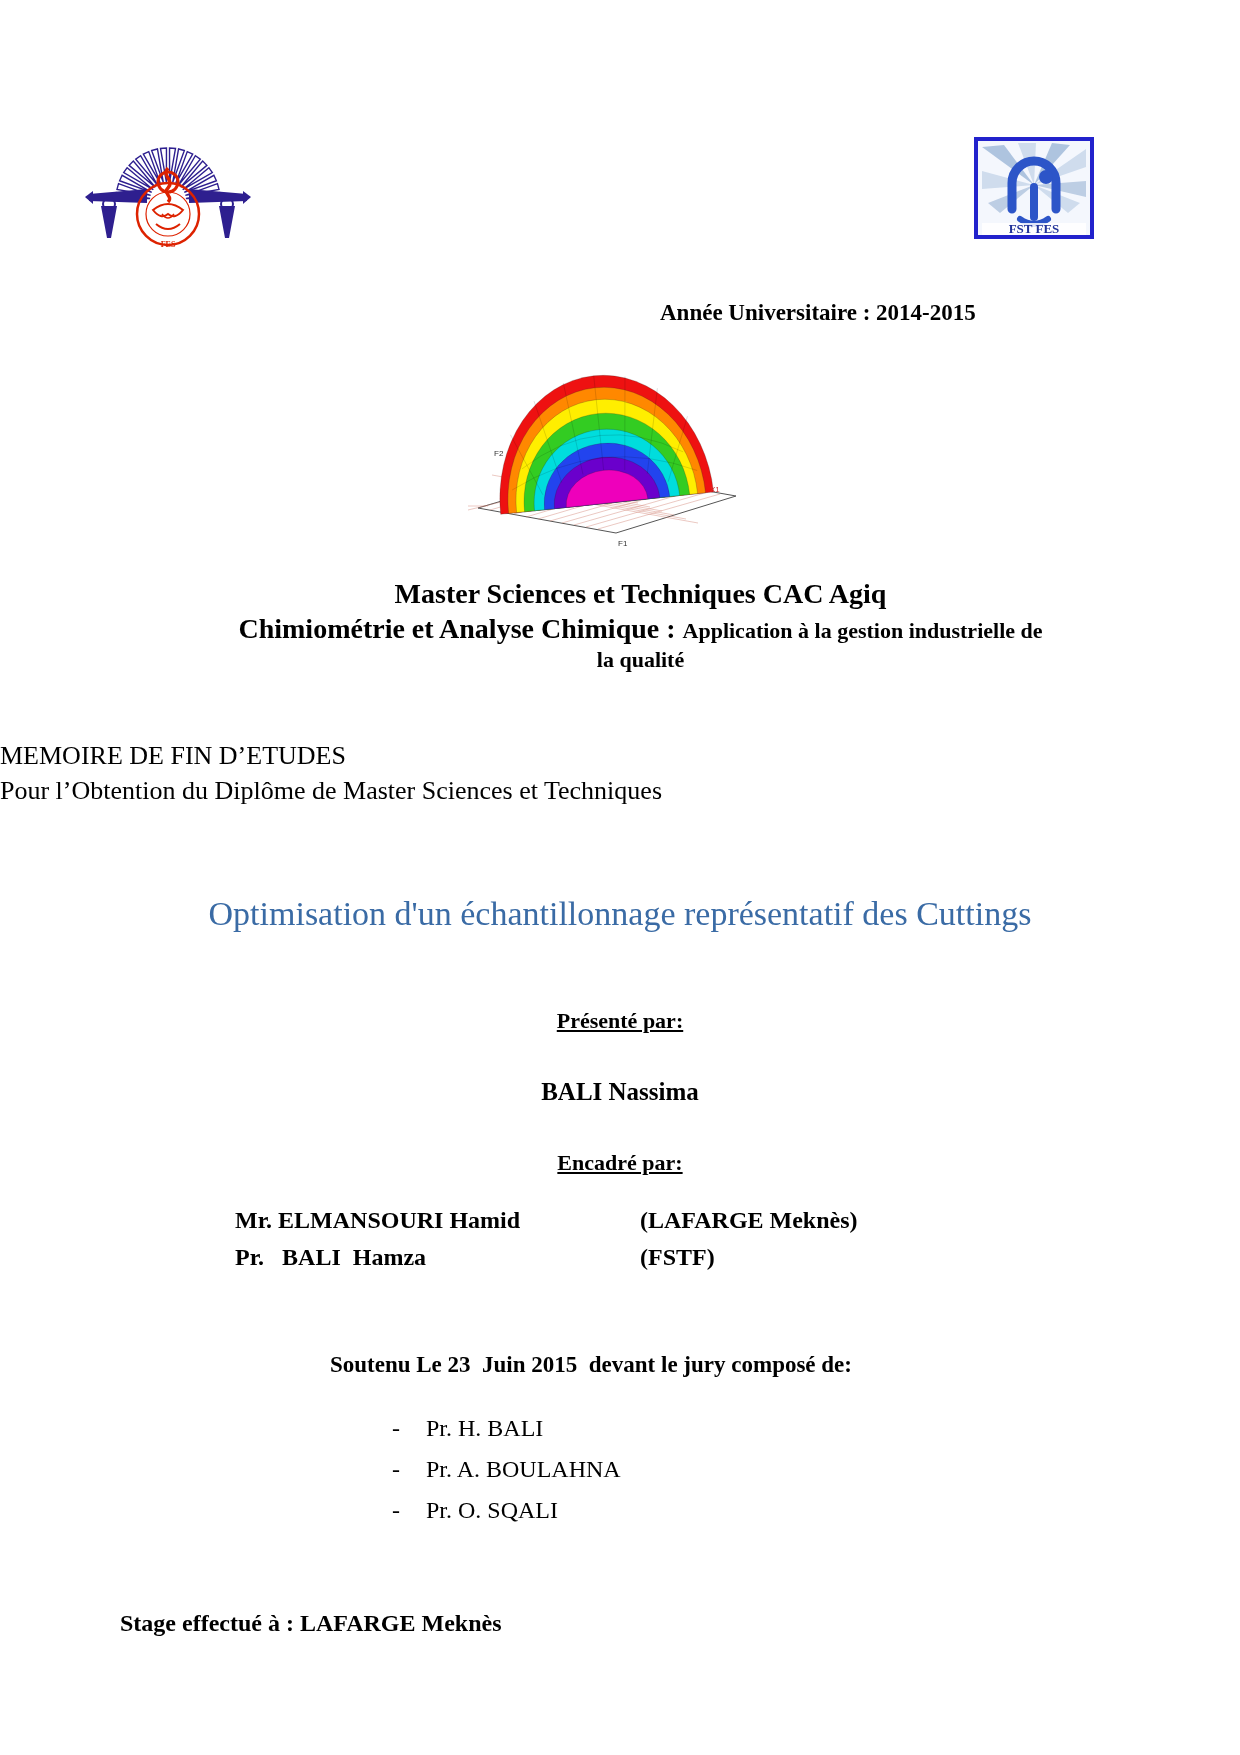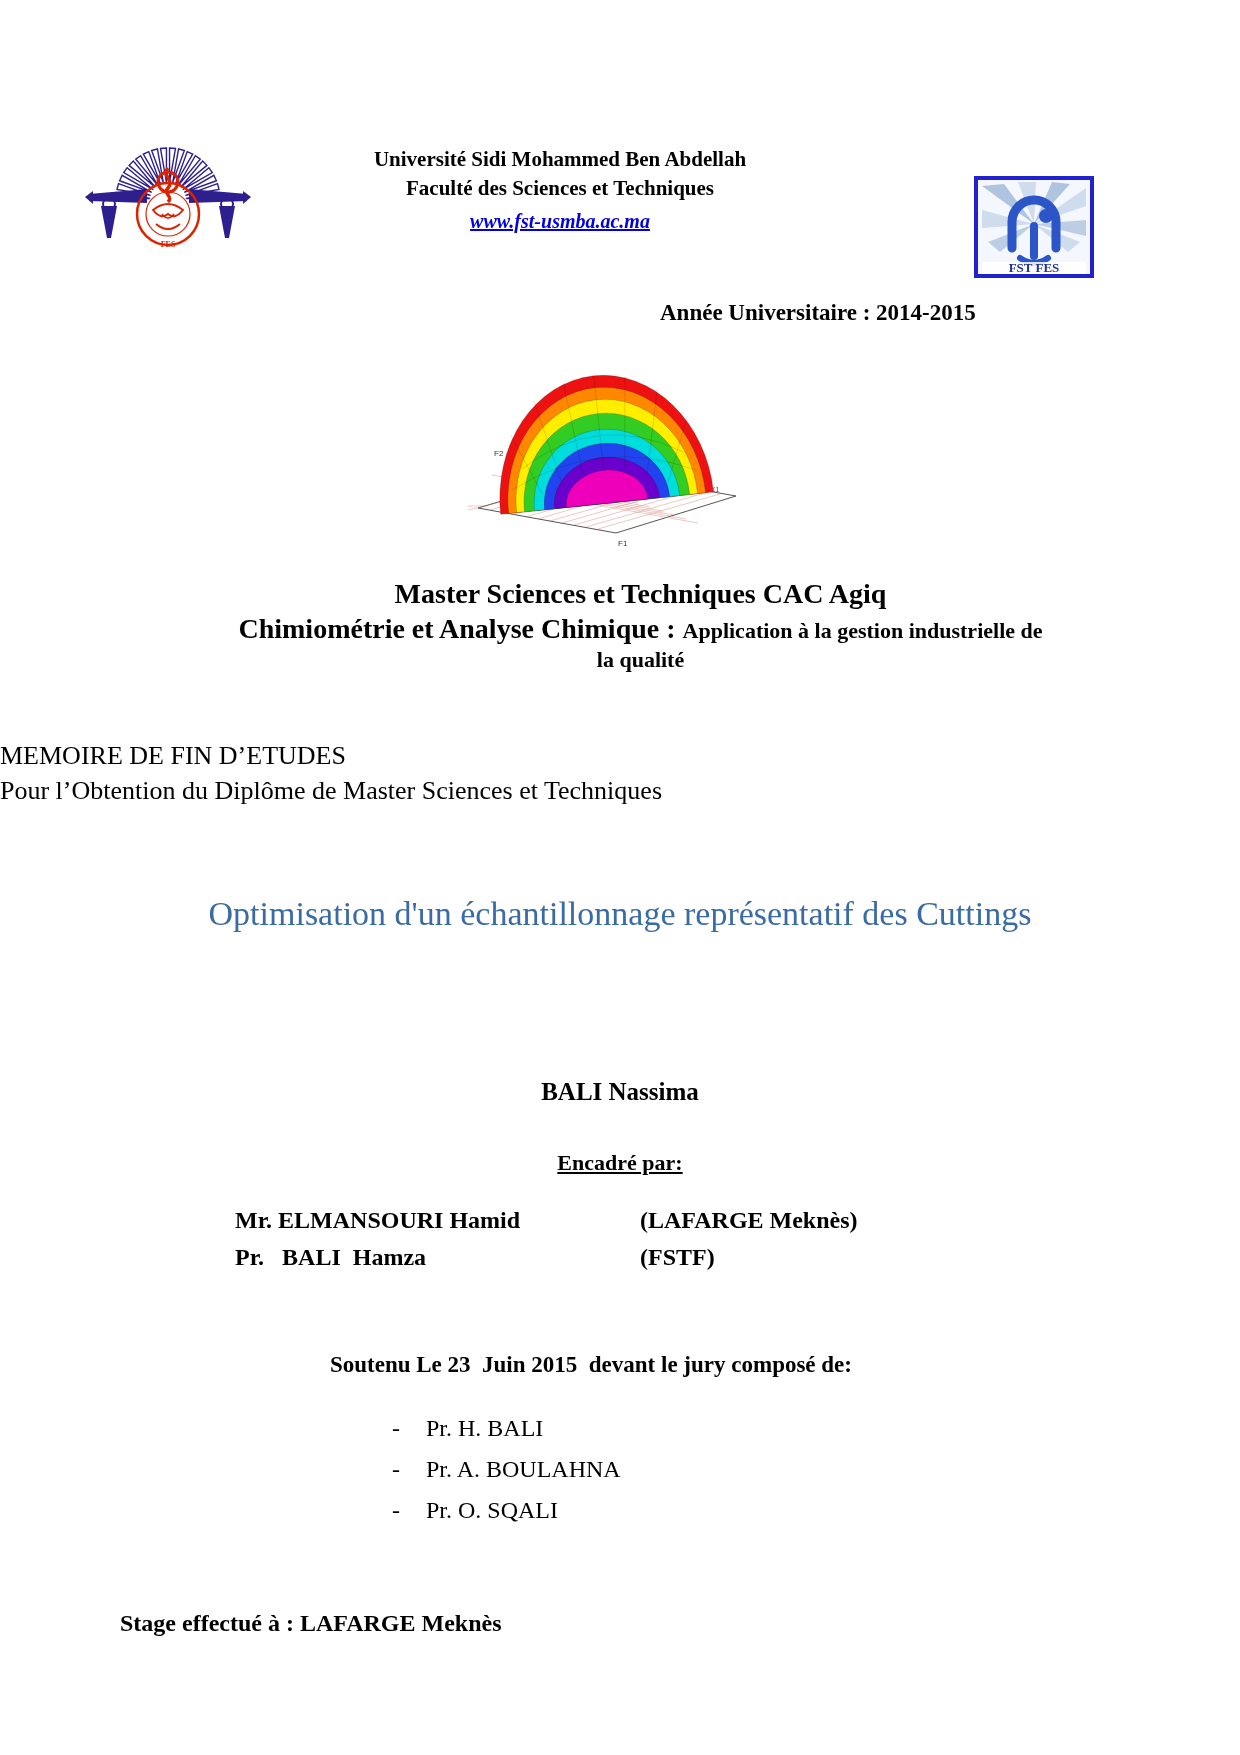--- a/index.html
+++ b/index.html
@@ -47,21 +47,21 @@
   .soutenu { left:0; top:1352px; width:1182px; text-align:center; font-weight:bold; font-size:23px; white-space:pre-wrap; }
 
   .jury { left:392px; top:1408px; font-size:24px; line-height:1.7; }
   .jury-item { display:flex; }
   .jury-dash { width:34px; }
 
   .stage { left:120px; top:1610px; font-weight:bold; font-size:24px; }
 
   
   .logo-left { left:83px; top:138px; width:170px; height:115px; }
-  .logo-right { left:974px; top:137px; width:120px; height:102px;margin-top:39px; }
+  .logo-right { left:974px; top:137px; width:120px; height:102px; }
   .figure3d { left:468px; top:350px; width:280px; height:205px; }
   svg { display:block; width:100%; height:100%; }
 </style>
 </head>
 <body>
 
 <div class="page">
 
   <div class="abs logo-left">
     <svg viewBox="0 0 170 115">
@@ -109,25 +109,20 @@
         <path d="M85,30 C78,38 92,42 85,50 C79,56 91,58 85,64" stroke-width="3.5"></path>
         <circle cx="85" cy="44" r="10" stroke-width="3"></circle>
         <path d="M70,72 Q85,60 100,72 Q92,82 85,76 Q78,82 70,72 Z" stroke-width="2"></path>
         <path d="M73,86 Q85,96 97,86" stroke-width="2"></path>
         <path d="M79,76 q6,8 12,0" stroke-width="1.5"></path>
       </g>
       <text x="85" y="109" text-anchor="middle" font-size="8" font-weight="bold" fill="#dd2200">FES</text>
     </svg>
   </div>
 
-  <div class="abs header-center">
-    <div class="hdr-line">Université Sidi Mohammed Ben Abdellah</div>
-    <div class="hdr-line">Faculté des Sciences et Techniques</div>
-    <a class="hdr-link" href="#">www.fst-usmba.ac.ma</a>
-  </div>
 
   <div class="abs logo-right">
     <svg viewBox="0 0 120 102">
       <rect x="2" y="2" width="116" height="98" fill="#f4f7fd" stroke="#2222cc" stroke-width="4"></rect>
       <g opacity="0.8">
         <polygon points="60,48 8,10 30,8" fill="#9db8d8"></polygon>
         <polygon points="60,48 44,6 62,6" fill="#c6d6ea"></polygon>
         <polygon points="60,48 78,6 96,8" fill="#9db8d8"></polygon>
         <polygon points="60,48 112,12 112,30" fill="#c6d6ea"></polygon>
         <polygon points="60,48 8,34 8,52" fill="#c6d6ea"></polygon>
@@ -212,20 +207,21 @@
     <div class="l3">la qualité</div>
   </div>
 
   <div class="abs memoire">
     <div>MEMOIRE DE FIN D’ETUDES</div>
     <div>Pour l’Obtention du Diplôme de Master Sciences et Techniques</div>
   </div>
 
   <div class="abs main-title">Optimisation d'un échantillonnage représentatif des Cuttings</div>
 
+  <div class="abs center-label presented-label"><span class="ul">Présenté par:</span></div>
   <div class="abs candidate">BALI Nassima</div>
 
   <div class="abs center-label encadre-label"><span class="ul">Encadré par:</span></div>
 
   <div class="abs supervisors">
     <div class="sup-row">
       <span>Mr. ELMANSOURI Hamid</span>
       <span>(LAFARGE Meknès)</span>
     </div>
     <div class="sup-row">

